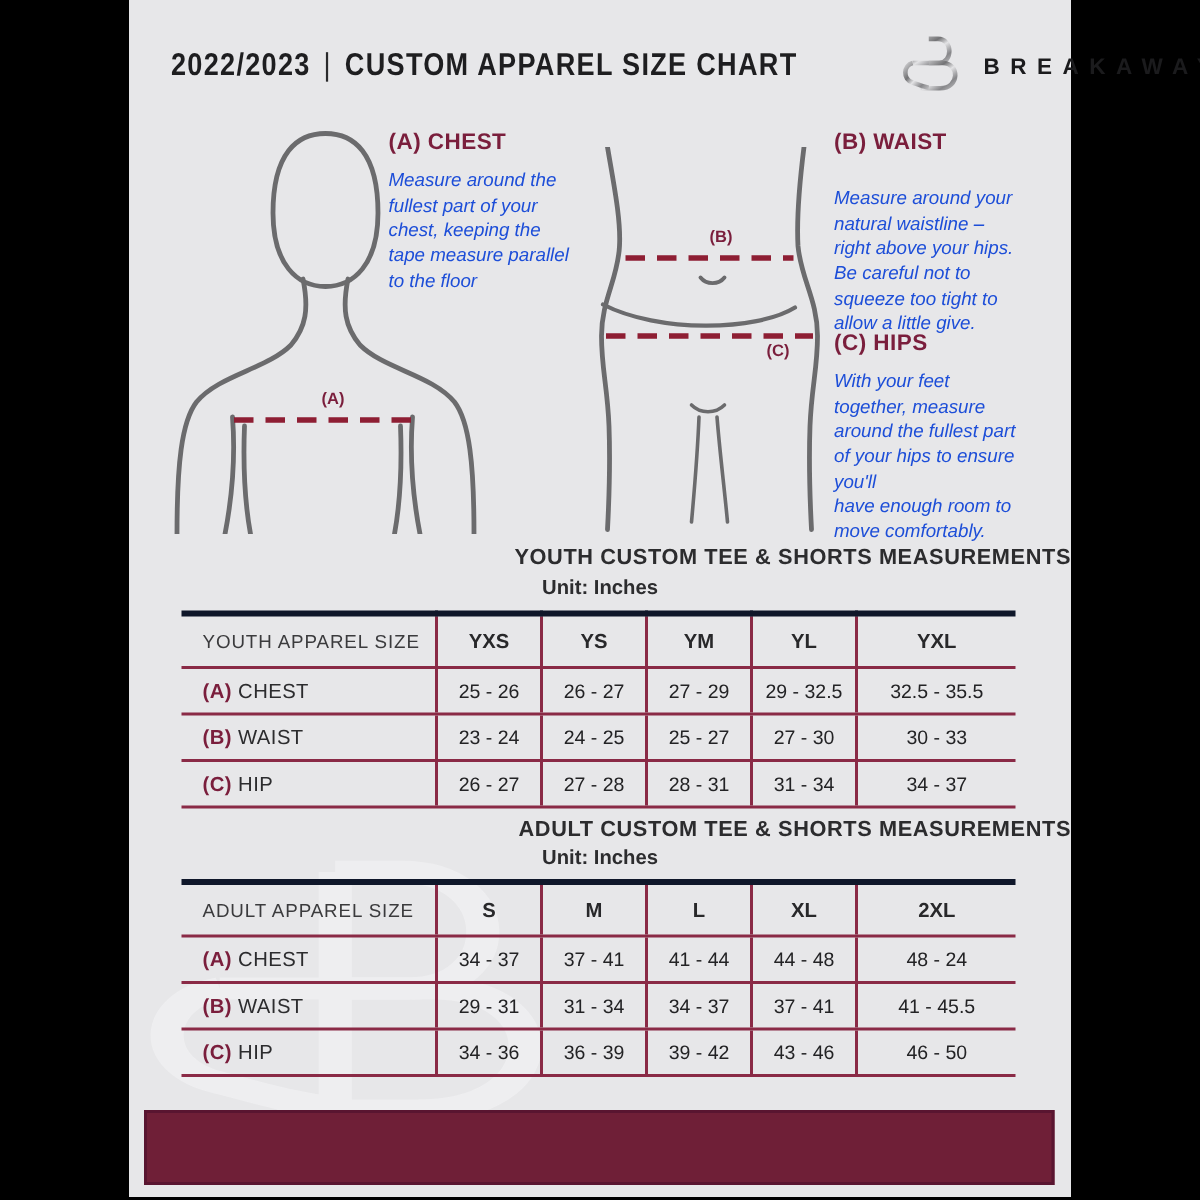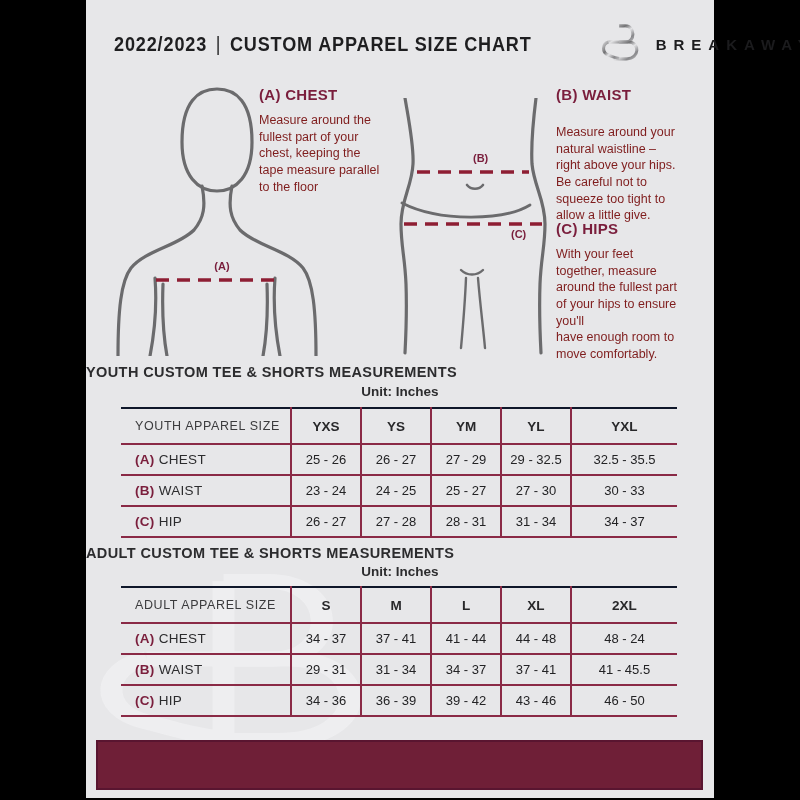--- a/index.html
+++ b/index.html
@@ -14,30 +14,30 @@
        font-size:21px;font-weight:bold;color:#1e1e20;letter-spacing:1px;white-space:nowrap;}
   .hdr-title .divider{font-weight:400;color:#2a2a2c;padding:0 10px;}
   .brand{display:flex;align-items:center;gap:10px;}
   .brand-name{font-size:15px;font-weight:bold;letter-spacing:7px;color:#1b1b1d;white-space:nowrap;}
 
   
   .fig{position:absolute;}
   .fig svg{display:block;}
   .diagram-label{position:absolute;font-size:11px;font-weight:bold;color:#7a1e3c;}
   .sec-head{position:absolute;font-size:15px;font-weight:bold;color:#7a1e3c;letter-spacing:.3px;}
-  .sec-body{position:absolute;font-size:12.5px;color:#7f1d1d;
+  .sec-body{position:absolute;font-size:12.5px;font-style:italic;color:#1d4ed8;
             line-height:1.33;white-space:pre-line;font-weight:500;}
 
   
-  .tbl-title{position:absolute;left:0;width:628px;text-align:left;font-size:14.5px;
+  .tbl-title{position:absolute;left:0;width:628px;text-align:right;font-size:14.5px;
              font-weight:bold;color:#2c2c2e;letter-spacing:.4px;}
   .tbl-unit{position:absolute;left:0;width:628px;text-align:center;font-size:13.5px;
             font-weight:600;color:#2c2c2e;}
   table.size{position:absolute;left:35px;width:556px;border-collapse:collapse;table-layout:fixed;
-             border-top:2px solid #0f172a;}
+             border-top:4px solid #0f172a;}
   table.size th,table.size td{border-bottom:2px solid #8a2a46;padding:0;vertical-align:middle;}
   table.size th+th,table.size td+td{border-left:2px solid #8a2a46;}
   table.size tr.head{height:36px;}
   table.size tr.data{height:31px;}
   .col-label{text-align:left;padding-left:14px !important;font-size:12.5px;font-weight:400;
              color:#3b3b3d;letter-spacing:.6px;}
   .col-size{text-align:center;font-size:13.5px;font-weight:bold;color:#28282a;}
   .row-label{text-align:left;padding-left:14px !important;font-size:13.5px;color:#2c2c2e;letter-spacing:.3px;}
   .row-label b{color:#7a1e3c;font-weight:bold;}
   .val{text-align:center;font-size:13px;color:#232325;}

